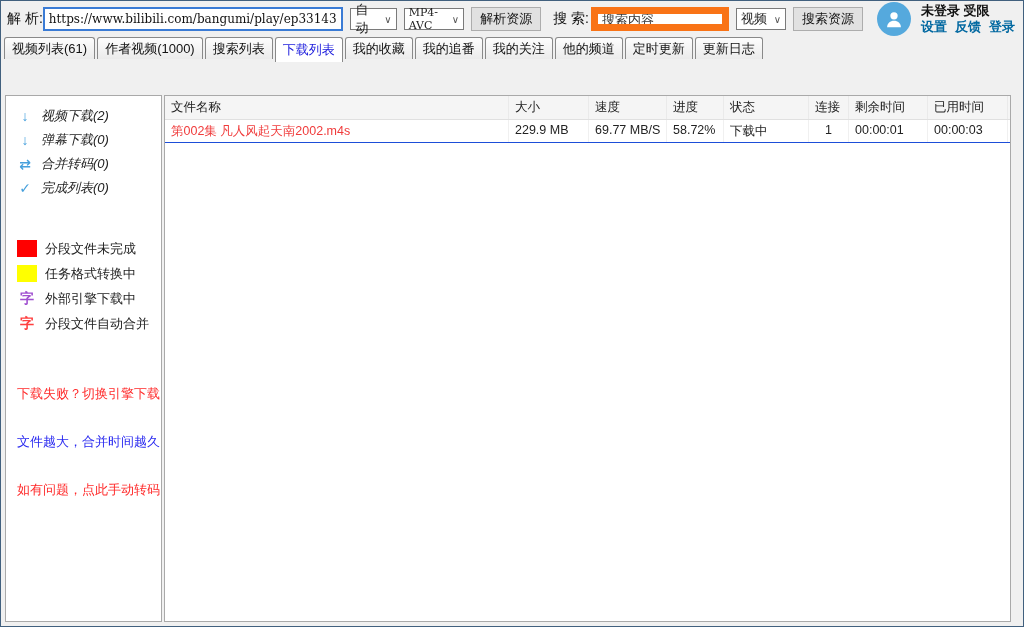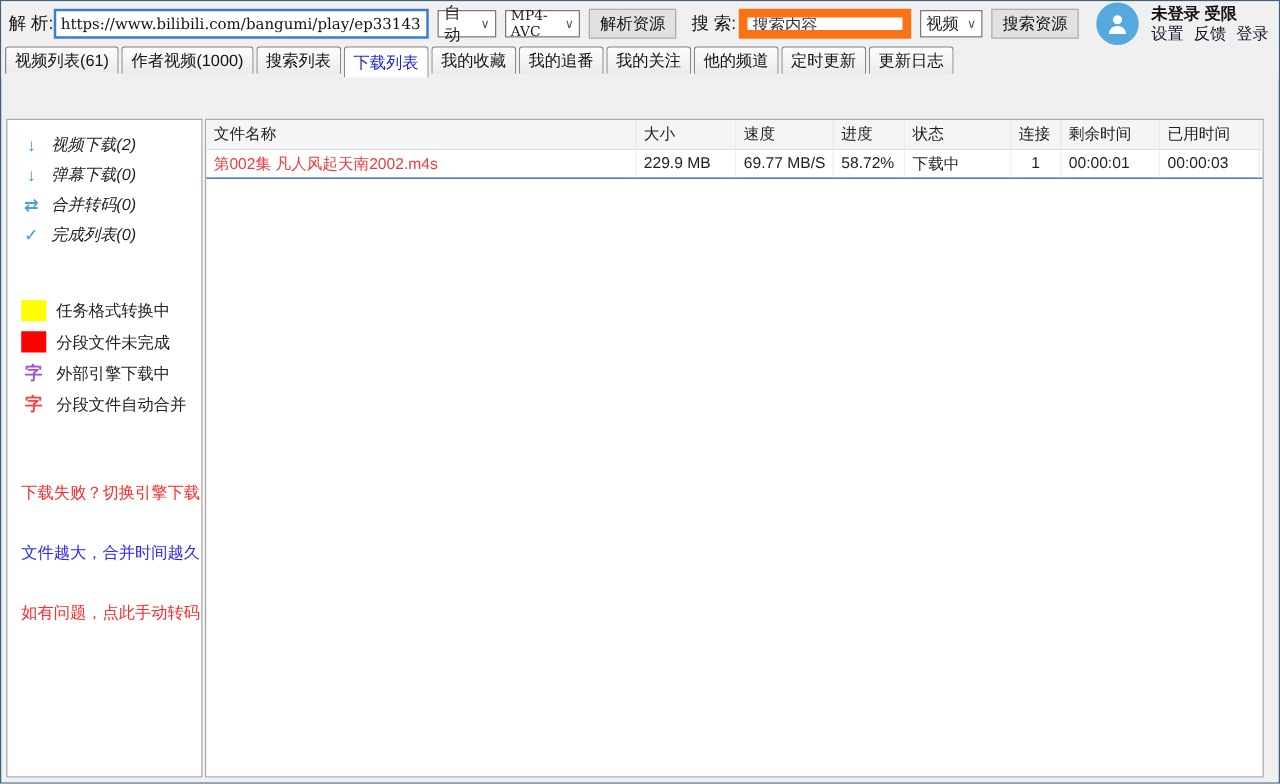--- a/index.html
+++ b/index.html
@@ -35,21 +35,21 @@
   .combo-stype { width:52px; }
   .tool-btn { height:24px; border:1px solid #adadad; background:#e1e1e1; font-size:13px; color:#111;
               padding:0 8px; margin-left:7px; white-space:nowrap; font-family:inherit; }
   .search-input { width:138px; height:24px; border:7px solid #f97316; background:#fff;
                   font-size:13px; padding:0 4px; outline:none; margin-left:2px; }
   .search-input::placeholder { color:#333; opacity:1; }
   .avatar { width:34px; height:34px; border-radius:50%; background:#55a9dd; margin-left:14px;
             display:flex; align-items:center; justify-content:center; flex:none; }
   .account { margin-left:10px; line-height:16px; white-space:nowrap; }
   .account .status { font-weight:bold; color:#111; font-size:13px; }
-  .account .links { font-weight:normal; font-size:13px; color:#0f172a; }
+  .account .links { font-weight:bold; font-size:13px; color:#0369a1; }
   .account .links span { margin-right:8px; }
 
   
   .tabbar { height:26px; display:flex; align-items:flex-start; padding-left:3px; background:#f0f0f0; }
   .tab { height:22px; display:flex; align-items:center; padding:0 7px; border:1px solid #898989;
          border-bottom:none; border-radius:3px 3px 0 0; background:linear-gradient(#fdfdfd,#ebebeb);
          margin-right:2px; font-size:13px; color:#111; white-space:nowrap; }
   .tab.active { height:25px; background:#fff; color:#2020dd; }
 
   
@@ -151,26 +151,26 @@
         <span class="lbl">合并转码(0)</span>
       </div>
       <div class="nav-item">
         <span class="glyph">✓</span>
         <span class="lbl">完成列表(0)</span>
       </div>
     </div>
 
     <div class="legend-group">
       <div class="legend-item">
+        <span class="swatch" style="background-color: rgb(255, 0, 0);"></span>
+        <span class="lbl">分段文件未完成</span>
+      </div>
+      <div class="legend-item">
         <span class="swatch" style="background-color: rgb(255, 255, 0);"></span>
         <span class="lbl">任务格式转换中</span>
-      </div>
-      <div class="legend-item">
-        <span class="swatch" style="background-color: rgb(255, 0, 0);"></span>
-        <span class="lbl">分段文件未完成</span>
       </div>
       <div class="legend-item">
         <span class="charsw" style="color: rgb(160, 80, 208);">字</span>
         <span class="lbl">外部引擎下载中</span>
       </div>
       <div class="legend-item">
         <span class="charsw" style="color: rgb(255, 64, 64);">字</span>
         <span class="lbl">分段文件自动合并</span>
       </div>
     </div>

